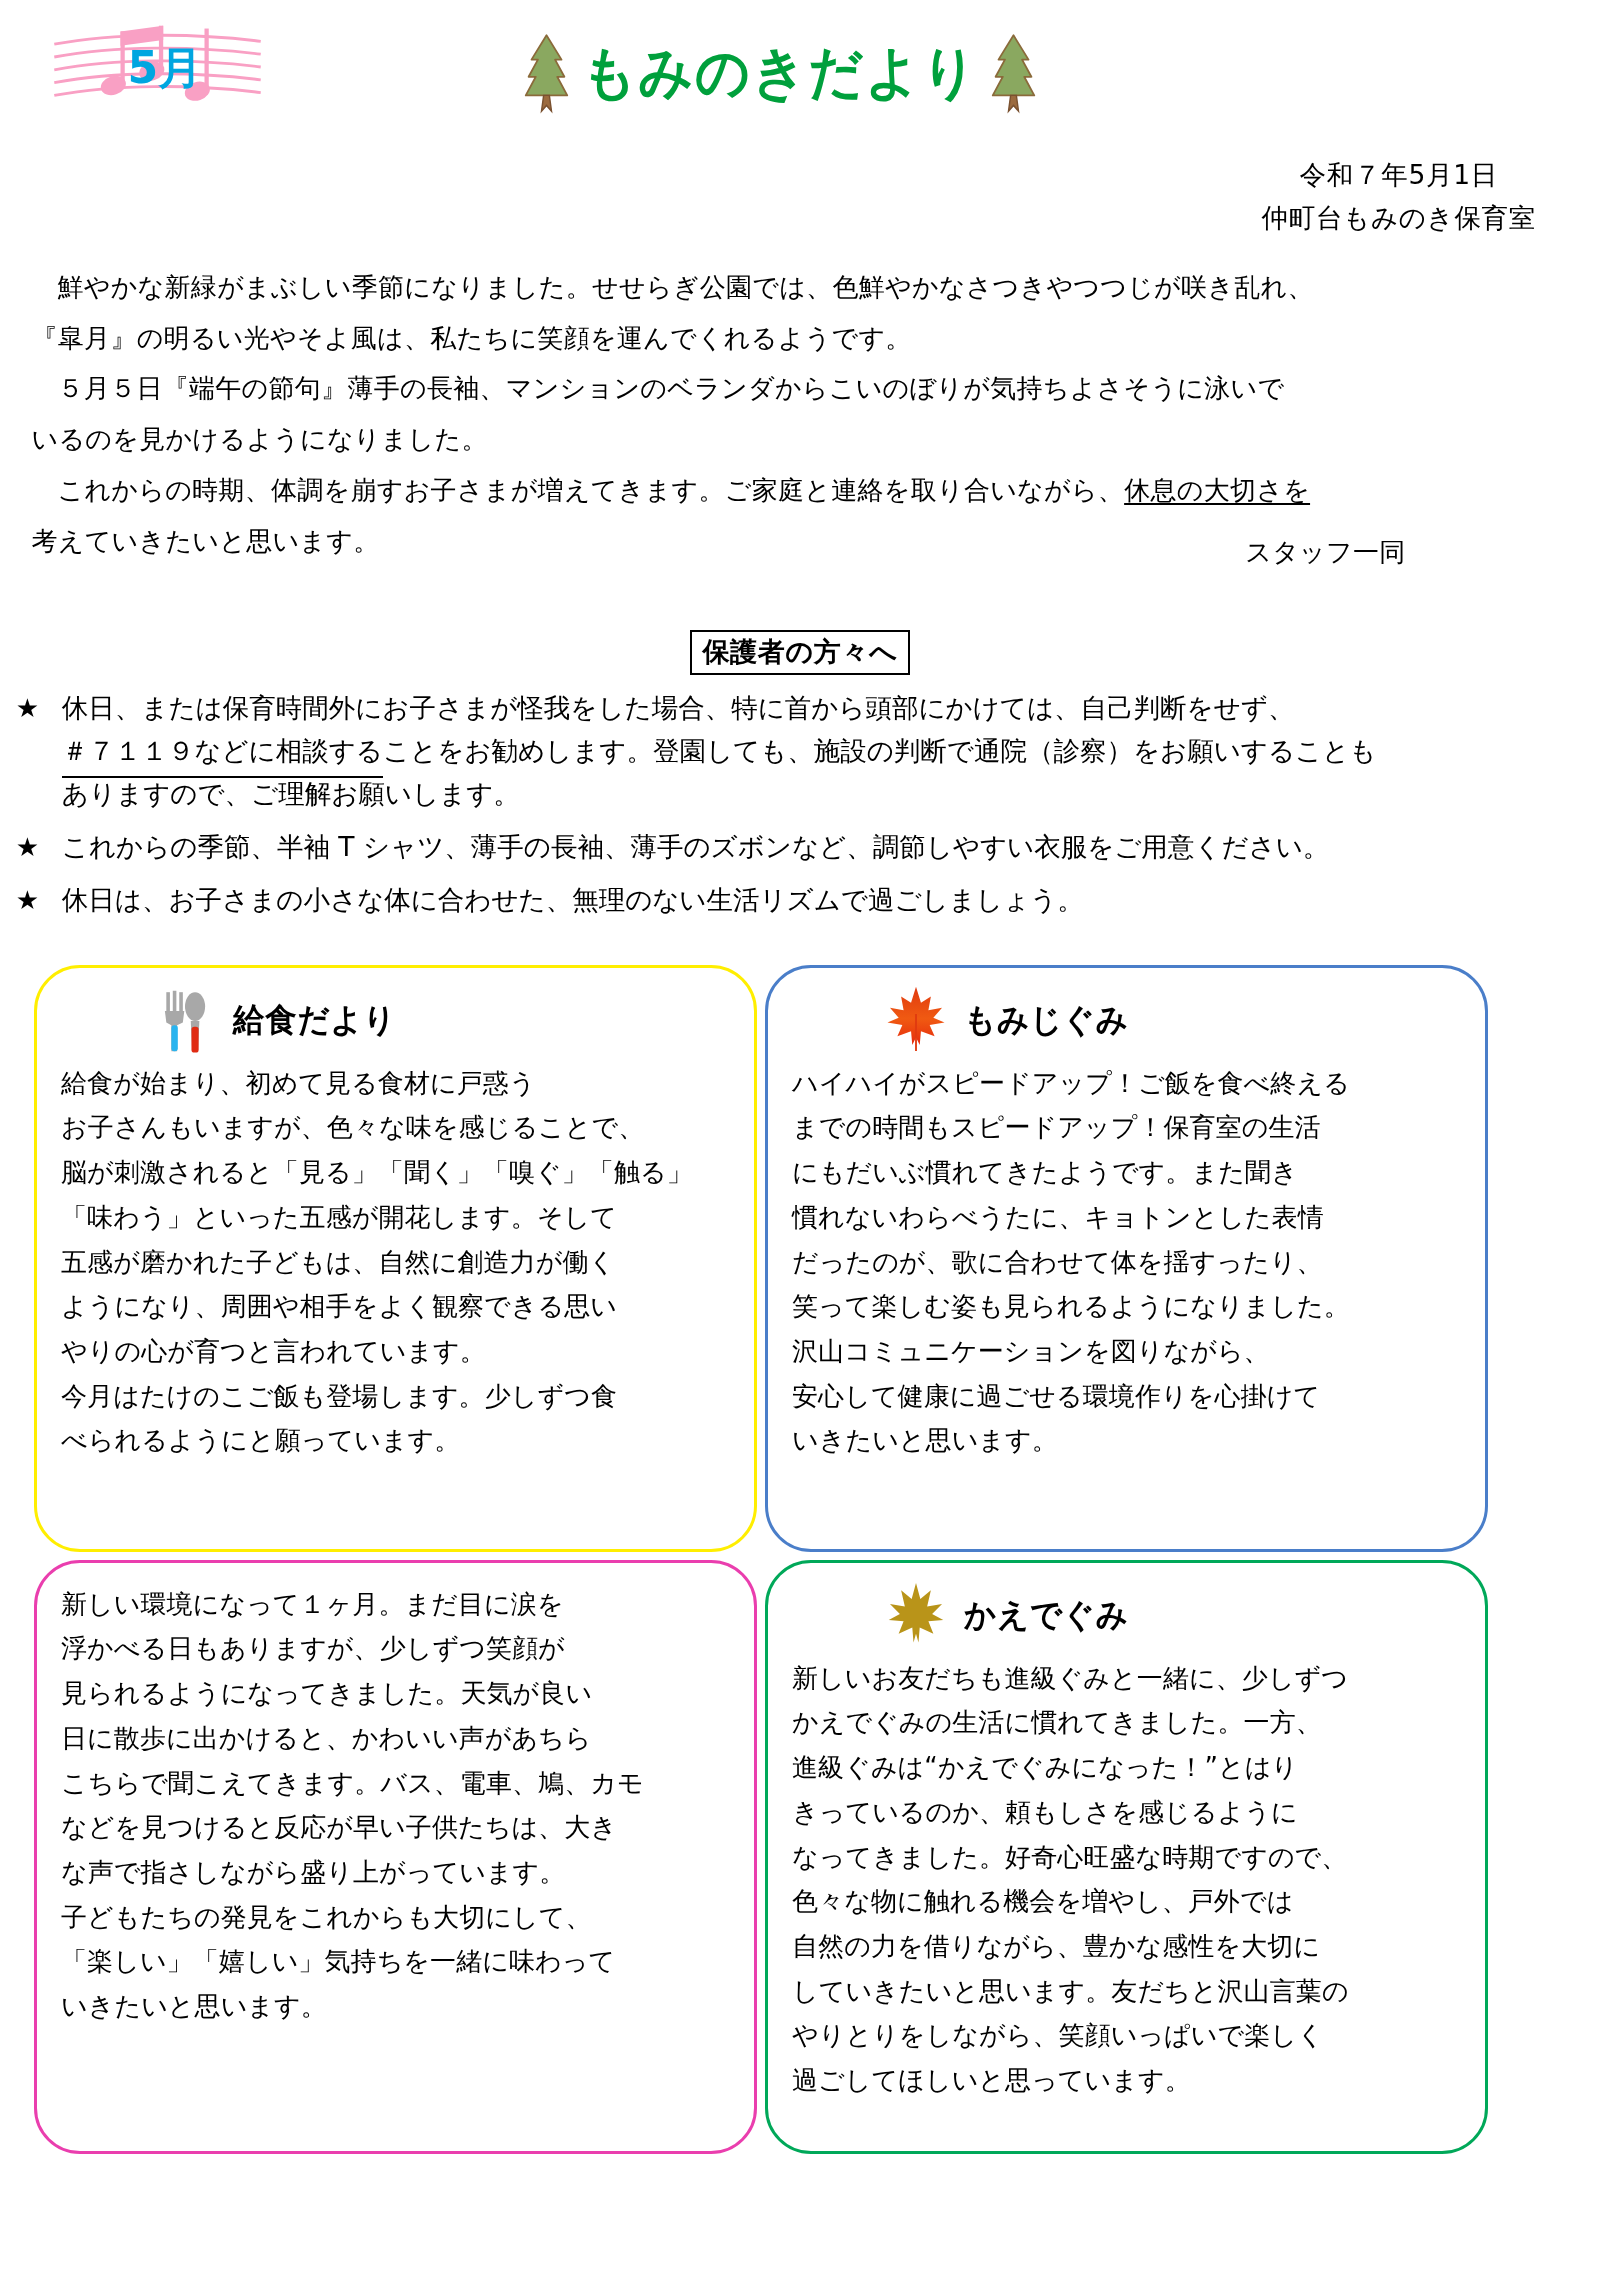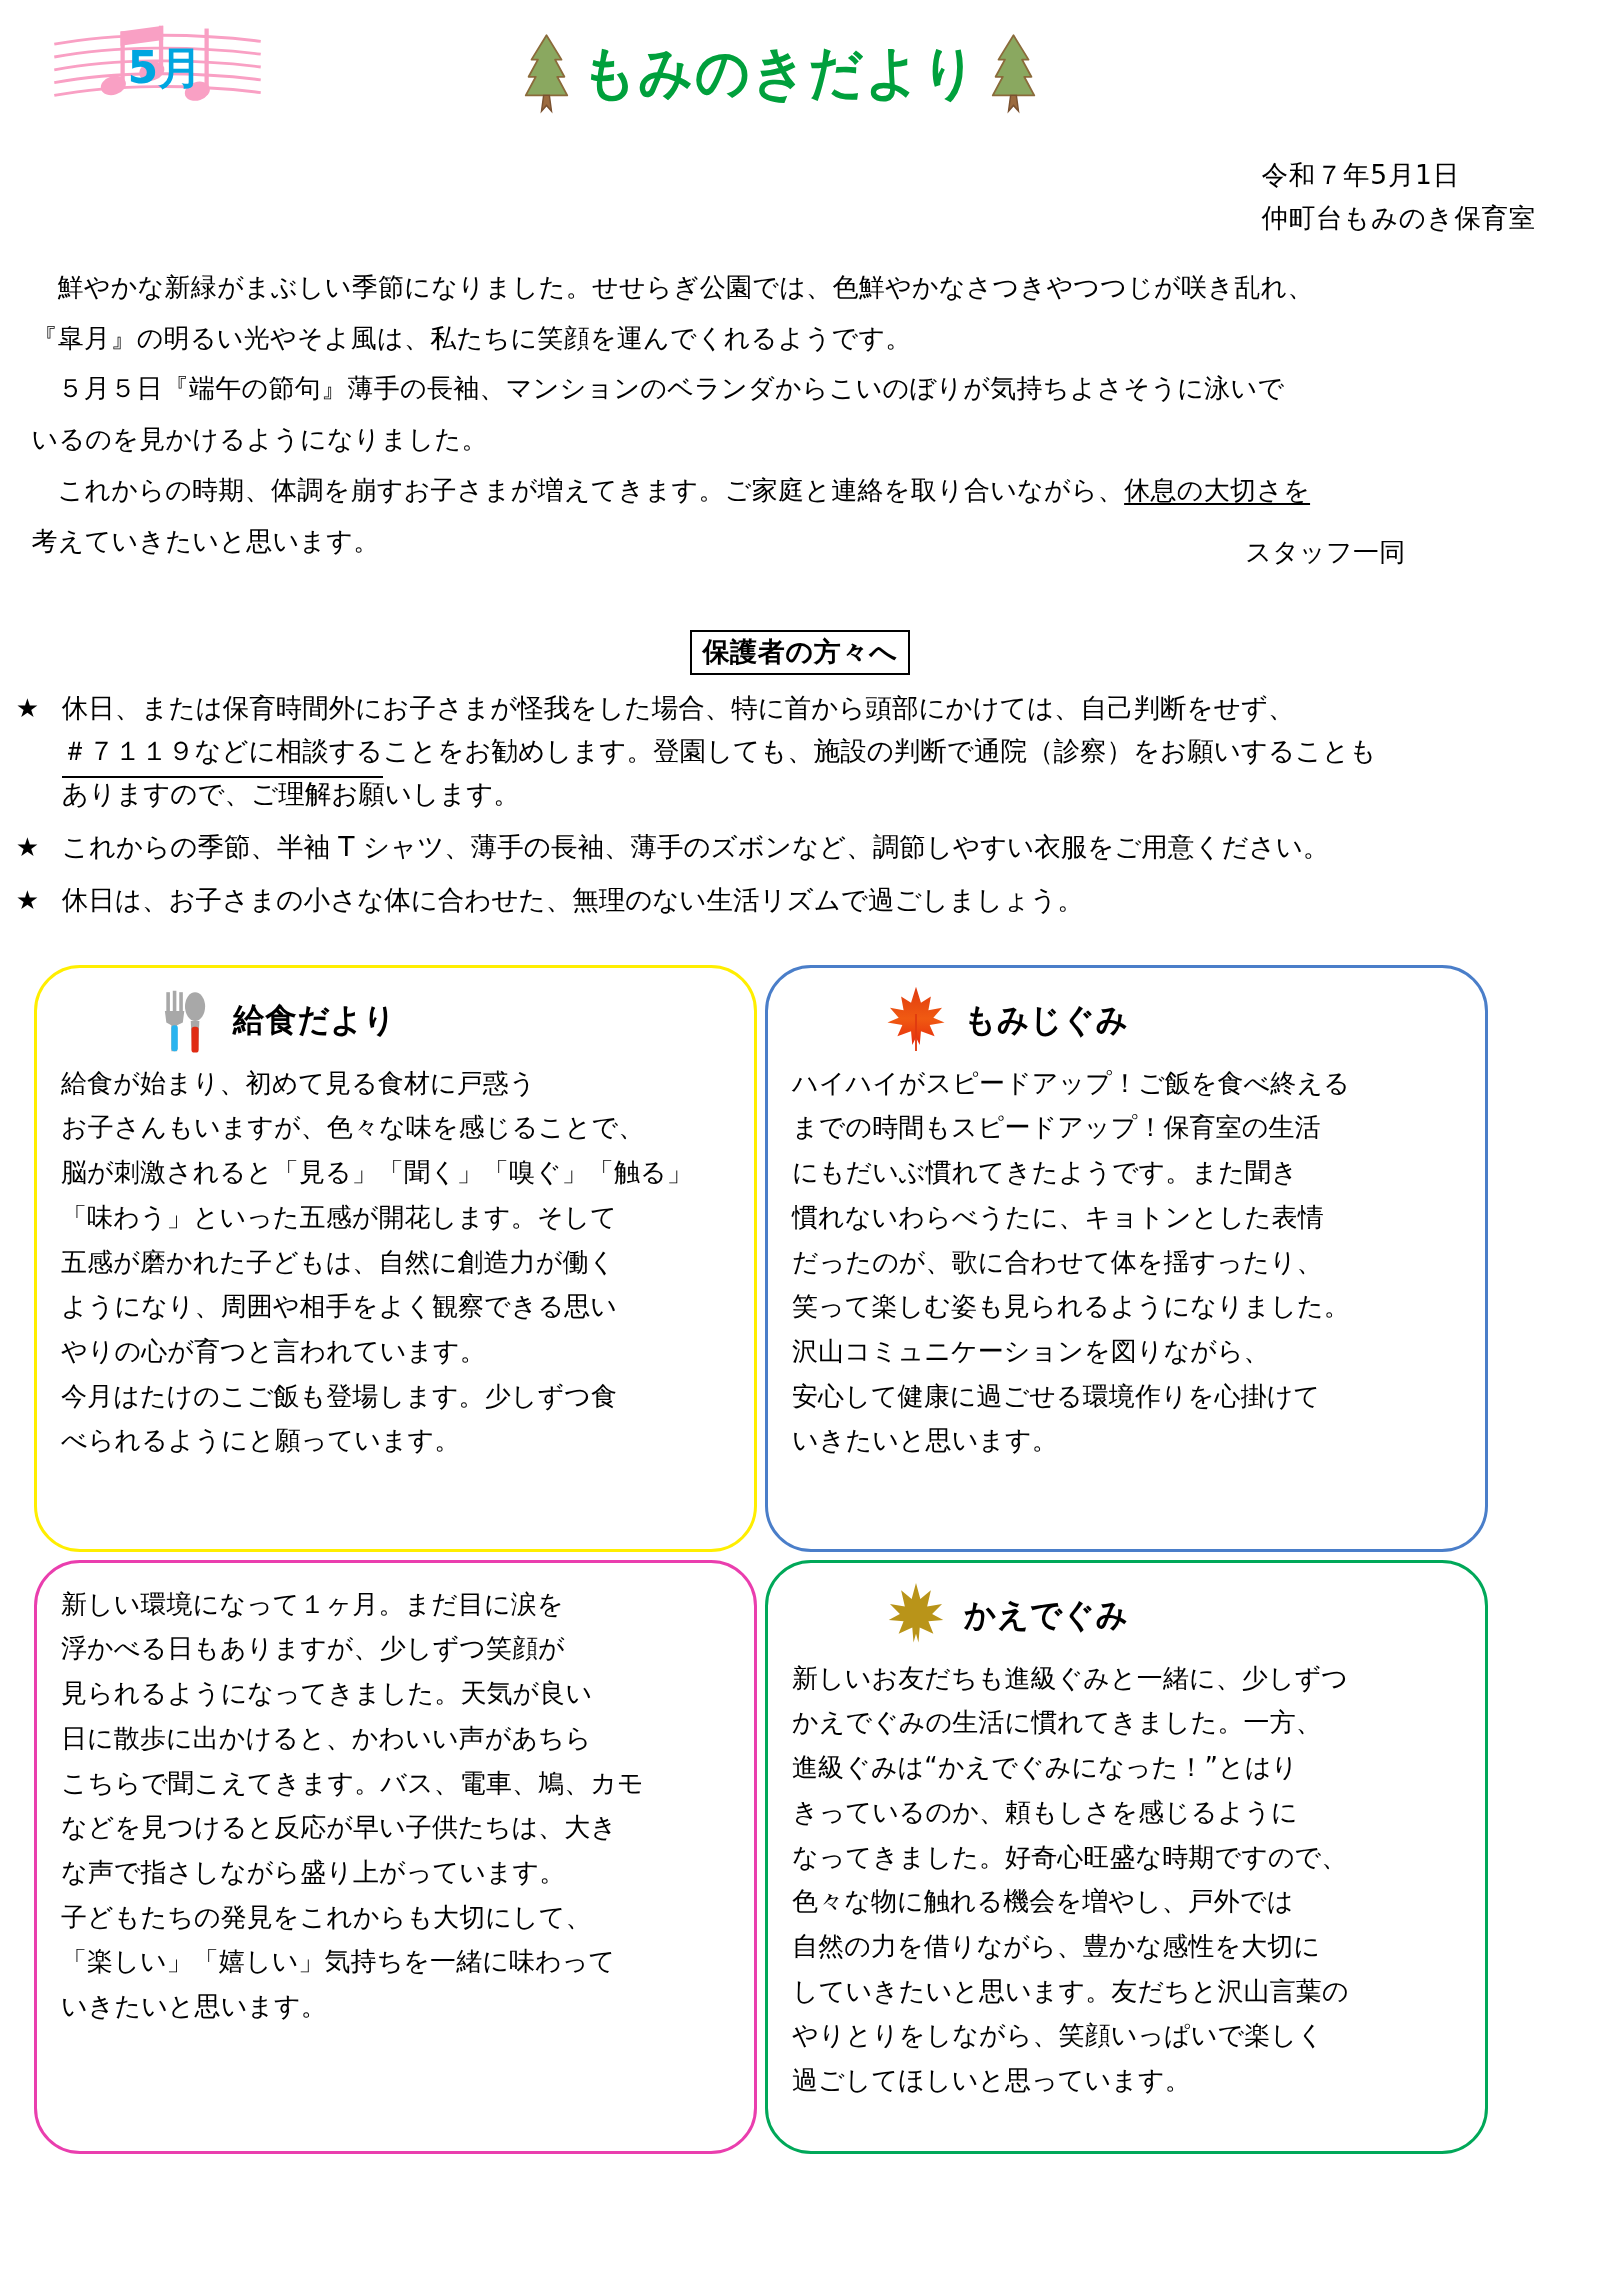--- a/index.html
+++ b/index.html
@@ -58,21 +58,21 @@
     line-height: 1;
     transform: scaleY(1.06);
   }
   .tree-icon svg { display: block; }
 
   
   .meta {
     position: absolute;
     right: 64px;
     top: 154px;
-    text-align: left;
+    text-align: center;
     font-size: 26.5px;
     line-height: 1.62;
     letter-spacing: 0.7px;
     font-family: "DejaVu Sans", sans-serif;
   }
 
   
   .intro {
     position: absolute;
     left: 31.5px;

